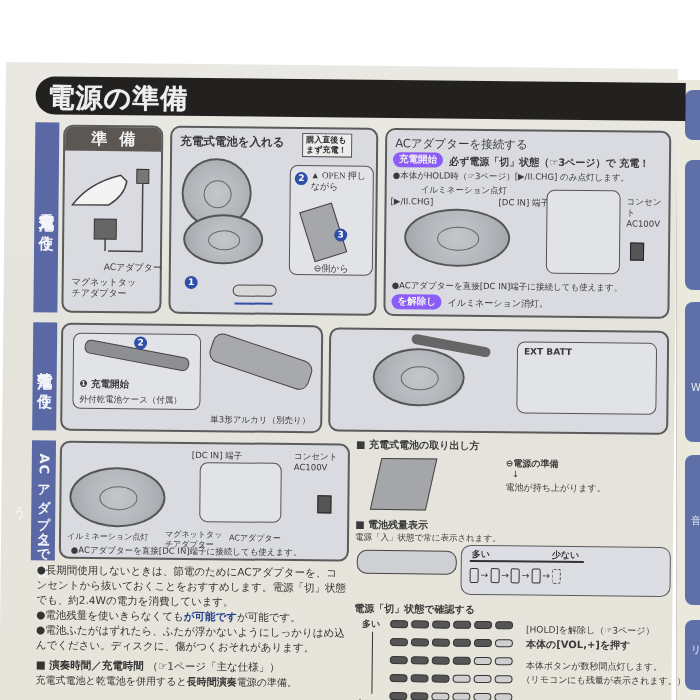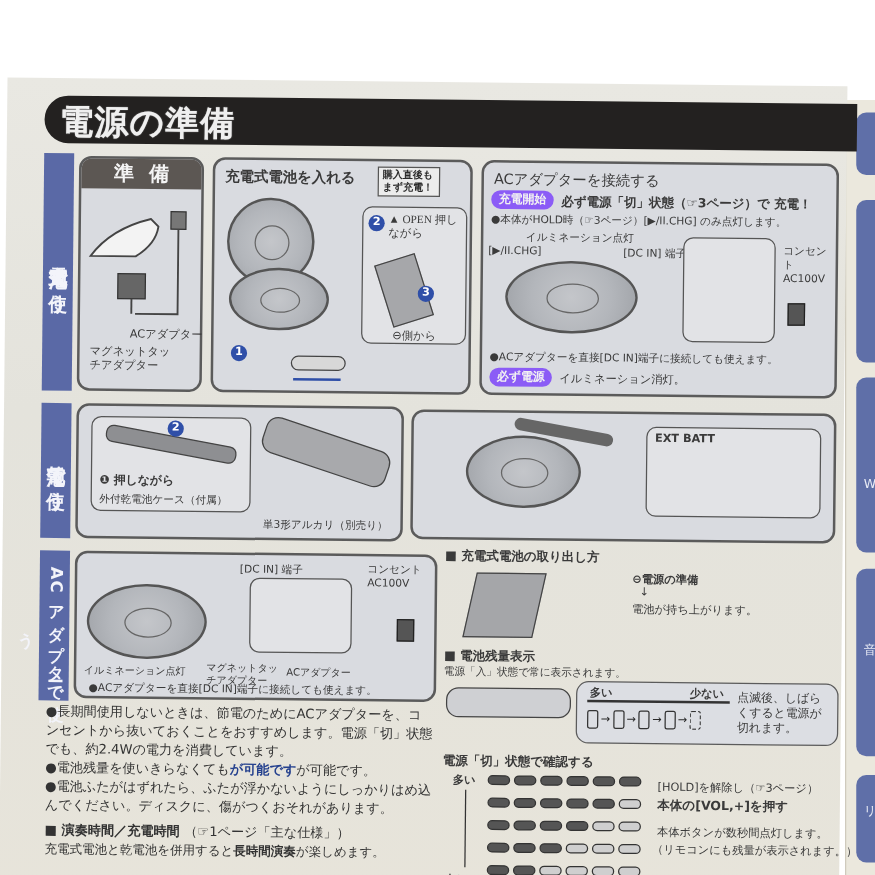--- a/index.html
+++ b/index.html
@@ -133,29 +133,29 @@
     <span class="t md b" style="left:62px;top:24px;">必ず電源「切」状態（☞3ページ）で 充電！</span>
     <span class="t" style="left:6px;top:40px;font-size:8.5px;">●本体がHOLD時（☞3ページ）[▶/II.CHG] のみ点灯します。</span>
     <span class="t" style="left:34px;top:54px;font-size:8.5px;">イルミネーション点灯</span>
     <span class="t" style="left:4px;top:66px;font-size:8.5px;">[▶/II.CHG]</span>
     <span class="t" style="left:112px;top:66px;font-size:8.5px;">[DC IN] 端子</span>
     <div class="disc" style="left:18px;top:78px;width:106px;height:58px;"></div>
     <div class="inset" style="left:160px;top:58px;width:74px;height:84px;"></div>
     <span class="t" style="left:240px;top:64px;width:40px;white-space:normal;font-size:8.5px;line-height:11px;">コンセント AC100V</span>
     <div style="position:absolute;left:244px;top:110px;width:14px;height:18px;background:#555;border:1px solid #222;"></div>
     <span class="t" style="left:6px;top:150px;font-size:8.5px;">●ACアダプターを直接[DC IN]端子に接続しても使えます。</span>
-    <span class="pill" style="left:6px;top:164px;">必ず電源</span>
+    <span class="pill" style="left:6px;top:164px;">を解除し</span>
     <span class="t" style="left:62px;top:166px;">イルミネーション消灯。</span>
   </div>
 
   <div class="panel" style="left:58px;top:260px;width:262px;height:108px;">
     <div class="inset" style="left:10px;top:8px;width:128px;height:76px;">
       <div style="position:absolute;left:10px;top:14px;width:106px;height:14px;background:#8e8f92;border:1.5px solid #444;border-radius:6px;transform:rotate(10deg);"></div>
       <div class="num" style="left:60px;top:2px;">2</div>
-      <span class="t b" style="left:6px;top:44px;font-size:9.5px;">❶ 押しながら</span>
+      <span class="t b" style="left:6px;top:44px;font-size:9.5px;">❶ 充電開始</span>
       <span class="t" style="left:6px;top:60px;font-size:8.5px;">外付乾電池ケース（付属）</span>
     </div>
     <div style="position:absolute;left:146px;top:20px;width:104px;height:30px;background:#a8a9ac;border:1.5px solid #444;border-radius:10px;transform:rotate(18deg);"></div>
     <span class="t" style="left:148px;top:88px;font-size:8.5px;">単3形アルカリ（別売り）</span>
   </div>
   <div class="panel" style="left:326px;top:262px;width:340px;height:104px;">
     <div class="disc" style="left:42px;top:18px;width:92px;height:58px;"></div>
     <div style="position:absolute;left:80px;top:10px;width:80px;height:10px;background:#666;border-radius:5px;transform:rotate(10deg);"></div>
     <div class="inset" style="left:186px;top:10px;width:140px;height:72px;">
       <span class="t" style="left:6px;top:4px;font-weight:bold;">EXT BATT</span>
@@ -183,21 +183,20 @@
   <span class="t md b sq" style="left:354px;top:452px;">電池残量表示</span>
   <span class="t" style="left:354px;top:466px;font-size:8.5px;">電源「入」状態で常に表示されます。</span>
   <div style="position:absolute;left:356px;top:484px;width:100px;height:24px;border:1.5px solid #444;border-radius:10px;background:#cfd0d3;"></div>
   <div class="panel light" style="left:460px;top:478px;width:210px;height:50px;border-width:1.5px;">
     <span class="t b" style="left:10px;top:2px;">多い</span>
     <span class="t b" style="left:90px;top:2px;">少ない</span>
     <div style="position:absolute;left:8px;top:14px;width:114px;height:1.5px;background:#333;"></div>
     <div style="position:absolute;left:6px;top:22px;font-size:9px;white-space:nowrap;">
       <span class="batt"></span>→<span class="batt"></span>→<span class="batt"></span>→<span class="batt"></span>→<span class="batt" style="border-style:dashed"></span>
     </div>
-    <span class="t" style="left:128px;top:6px;width:76px;white-space:normal;line-height:12px;font-size:9.5px;">点滅後、しばらくすると電源が切れます。</span>
   </div>
 
   <span class="t md b" style="left:354px;top:536px;">電源「切」状態で確認する</span>
   <span class="t b" style="left:362px;top:552px;">多い</span>
   <span class="t b" style="left:356px;top:632px;">少ない</span>
   <div style="position:absolute;left:372px;top:566px;width:1px;height:62px;background:#333;"></div>
   <div class="led-row" style="left:390px;top:554px;">
       <span class="led"></span>
       <span class="led"></span>
       <span class="led"></span>
@@ -240,16 +239,16 @@
   <span class="t" style="left:526px;top:556px;">[HOLD]を解除し（☞3ページ）</span>
   <span class="t b md" style="left:526px;top:570px;">本体の[VOL,+]を押す</span>
   <span class="t" style="left:526px;top:592px;">本体ボタンが数秒間点灯します。</span>
   <span class="t" style="left:522px;top:606px;">（リモコンにも残量が表示されます。）</span>
 
   <div class="body-text" style="left:36px;top:500px;width:310px;">
     <div>●長期間使用しないときは、節電のためにACアダプターを、コンセントから抜いておくことをおすすめします。電源「切」状態でも、約2.4Wの電力を消費しています。</div>
     <div><span>●電池残量を使いきらなくても</span><span class="hl">が可能です</span><span>が可能です。</span></div>
     <div>●電池ふたがはずれたら、ふたが浮かないようにしっかりはめ込んでください。ディスクに、傷がつくおそれがあります。</div>
     <div style="margin-top:5px;font-weight:bold;"><span class="sq">演奏時間／充電時間</span> <span style="font-weight:normal">（☞1ページ「主な仕様」）</span></div>
-    <div style="font-size:10px"><span>充電式電池と乾電池を併用すると</span><span style="font-weight:bold">長時間演奏</span><span>が楽しめます。</span></div>
+    <div style="font-size:10px"><span>充電式電池と乾電池を併用すると</span><span style="font-weight:bold">長時間演奏</span><span>電源の準備。</span></div>
   </div>
 
 </div>
 
 </body></html>

